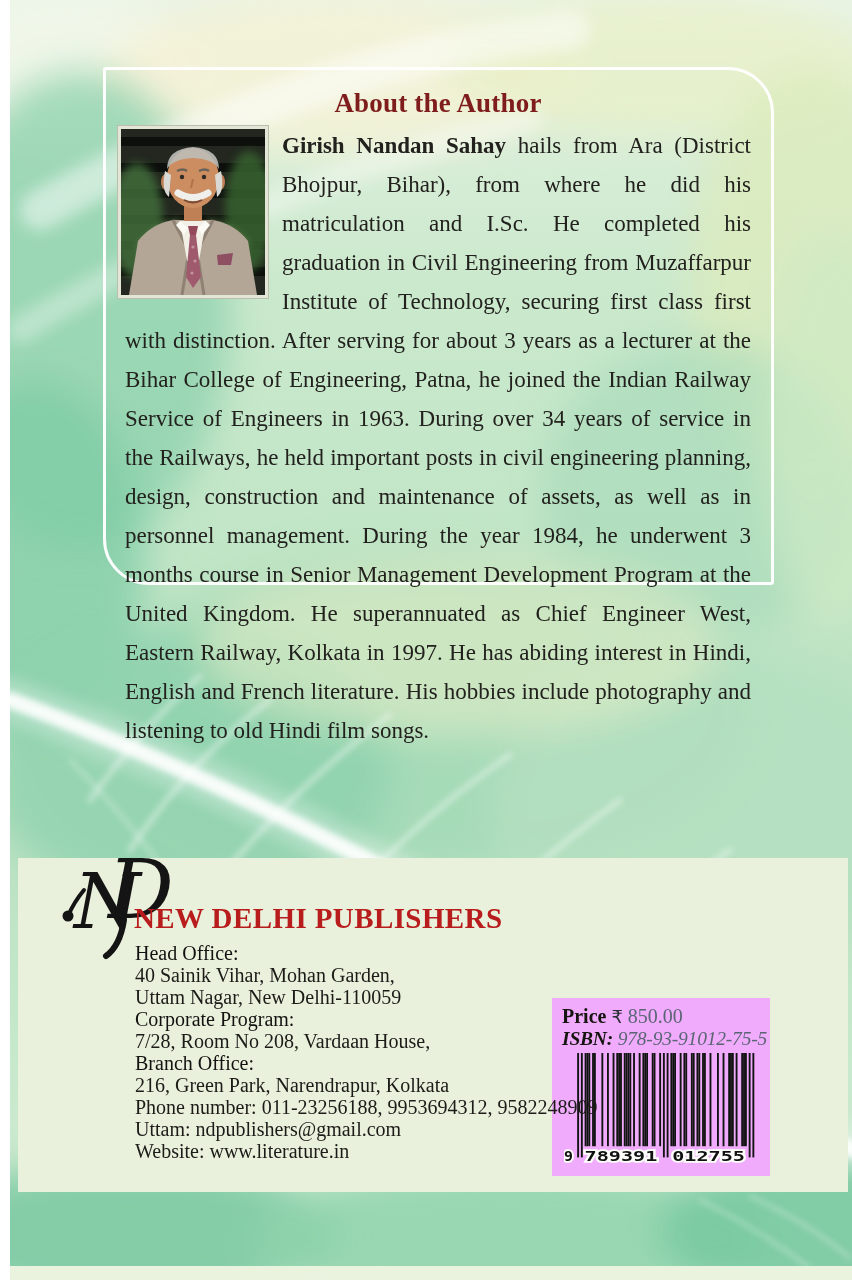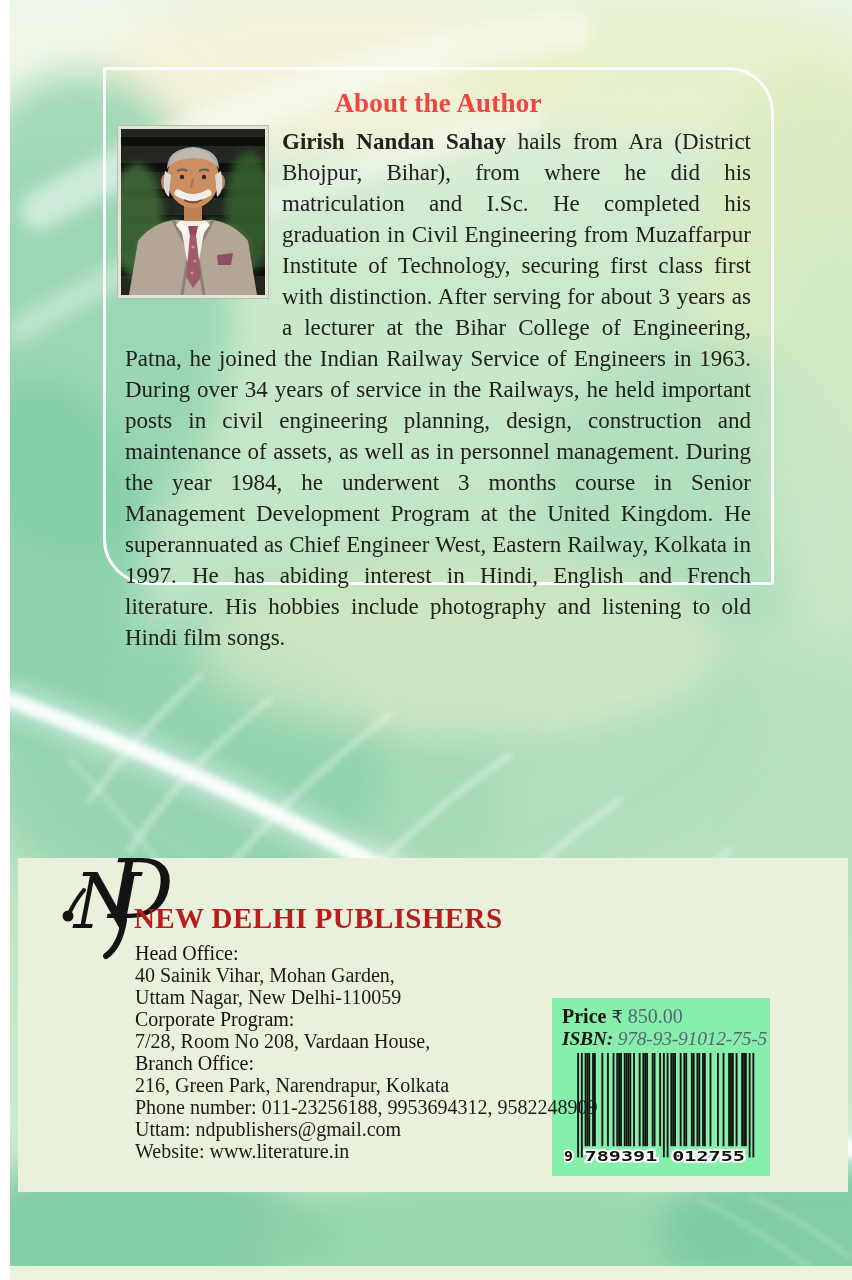--- a/index.html
+++ b/index.html
@@ -5,39 +5,39 @@
   html,body{margin:0;padding:0;background:#ffffff;}
   .page{position:relative;width:852px;height:1280px;background:#fff;overflow:hidden;
         font-family:"Liberation Serif","DejaVu Serif",serif;color:var(--text,#201f1d);}
   .bg{position:absolute;left:10px;top:0;width:842px;height:1280px;display:block;}
 
   
   .about-panel{position:absolute;left:103px;top:67px;width:671px;height:518px;box-sizing:border-box;
 emph    background:var(--panel,#e7eed9);border:3px solid rgba(255,255,255,.95);
     border-radius:3px 46px 3px 46px;padding:12px 13px 0 12px;}
   .about-heading{margin:6px 0 6px 0;text-align:center;font-size:27px;font-weight:bold;
-    letter-spacing:.2px;color:#ef4444;}
+    letter-spacing:.2px;color:#7f1d1d;}
   .photo-frame{float:left;width:144px;height:166px;border:3px solid #e3e6d6;
     margin:1px 14px 18px 0;background:#161a14;box-shadow:0 0 0 1px #b9bfa9;}
   .photo-frame svg{display:block;width:100%;height:100%;}
-  .bio{margin:7px;font-size:23px;line-height:31px;text-align:justify;color:#22211e;}
+  .bio{margin:7px;font-size:23px;line-height:39px;text-align:justify;color:#22211e;}
   .bio .b{font-weight:bold;}
 
   
   .pub-panel{position:absolute;left:18px;top:858px;width:830px;height:334px;
     background:var(--panel2,#e9f0db);}
   .nd-logo{position:absolute;left:42px;top:-8px;width:118px;height:116px;}
   .pub-name{position:absolute;left:116px;top:44px;margin:0;font-size:29px;font-weight:bold;
     letter-spacing:.4px;color:#b91c1c;white-space:nowrap;}
   .addresses{position:absolute;left:117px;top:84px;z-index:3;}
   .addr-line{font-size:20px;line-height:22px;white-space:nowrap;color:#1c1b18;}
   .addr-line.bold{font-weight:normal;color:#131210;}
 
   .price-box{position:absolute;left:534px;top:140px;width:218px;height:178px;z-index:2;
-    background:#86efac;box-sizing:border-box;padding:7px 8px 0 10px;}
+    background:#f0abfc;box-sizing:border-box;padding:7px 8px 0 10px;}
   .price-line,.isbn-line{font-size:20px;line-height:22px;white-space:nowrap;}
   .price-line .lbl,.isbn-line .lbl{font-weight:bold;color:#15140f;}
   .rupee{font-family:"DejaVu Sans","Liberation Sans",sans-serif;font-size:18px;color:#2b2f36;}
   .price-line .val,.isbn-line .val{color:var(--muted_blue,#5a6574);}
   .isbn-line{font-size:19.5px;letter-spacing:-.2px;font-style:italic;}
   #barcode{display:block;width:196px;height:110px;margin:3px 0 0 2px;}
   #barcode rect{fill:#131313;}
   #barcode text{font-family:"DejaVu Sans Mono","Liberation Mono",monospace;font-weight:bold;
     font-size:16px;fill:#111;stroke:#fdfdfa;stroke-width:4px;paint-order:stroke;}
 </style>

